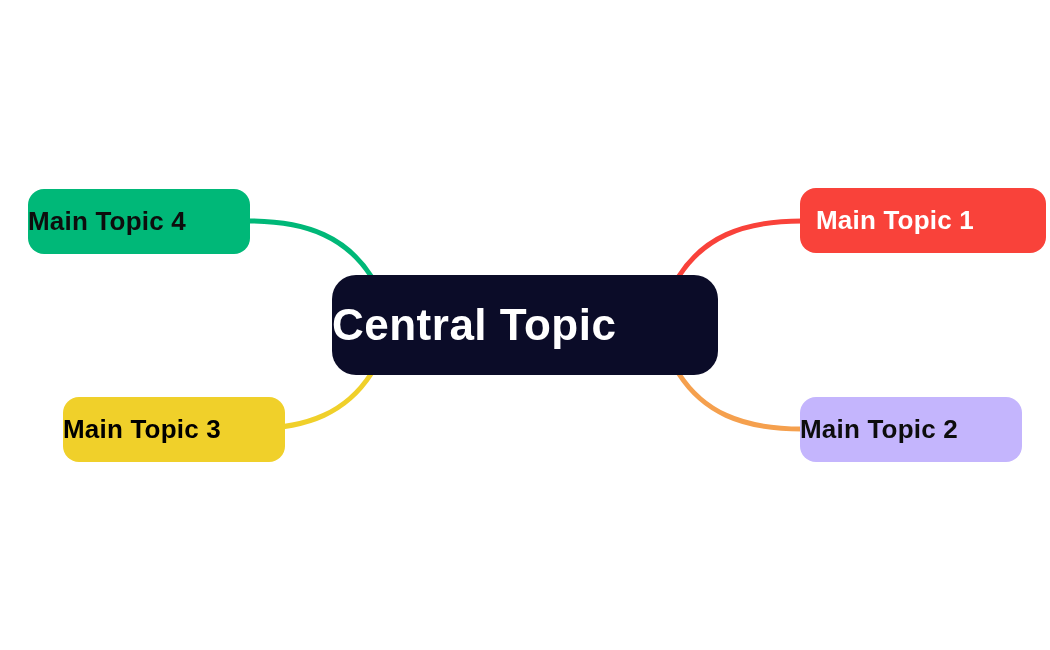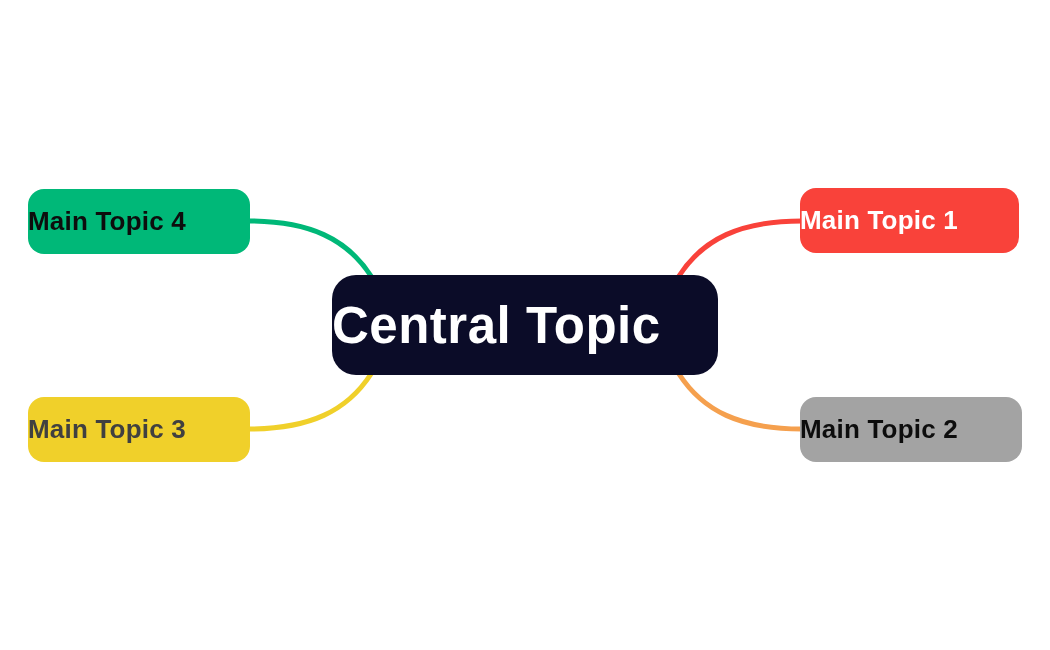--- a/index.html
+++ b/index.html
@@ -30,32 +30,32 @@
     box-sizing: border-box;
     cursor: pointer;
     user-select: none;
   }
   .central {
     left: 332px;
     top: 275px;
     width: 386px;
     height: 100px;
     border-radius: 24px;
-    font-size: 51px;
+    font-size: 44px;
     font-weight: 700;
     letter-spacing: 0.5px;
   }
   .topic {
     height: 65px;
     border-radius: 16px;
     font-size: 26px;
     font-weight: 700;
     letter-spacing: 0.2px;
   }
-  .topic-1 { left: 800px; top: 188px; width: 219px; }
+  .topic-1 { left: 800px; top: 188px; width: 246px; padding-left: 16px; }
   .topic-2 { left: 800px; top: 397px; width: 222px; }
   .topic-3 { left: 28px;  top: 397px; width: 222px; }
   .topic-4 { left: 28px;  top: 189px; width: 222px; }
 </style>
 </head>
 <body>
 
 <div class="canvas" style="background: rgb(255, 255, 255);">
 
   <svg class="connectors" viewBox="0 0 1050 650" fill="none">
@@ -66,25 +66,25 @@
   </svg>
 
   <div class="node central" style="background: rgb(11, 12, 40); color: rgb(255, 255, 255);">
     <span>Central Topic</span>
   </div>
 
   <div class="node topic topic-1" style="background: rgb(249, 66, 58); color: rgb(255, 255, 255);">
     <span>Main Topic 1</span>
   </div>
 
-  <div class="node topic topic-2" style="background: #a3a3a3; color: rgb(13, 13, 13);">
+  <div class="node topic topic-2" style="background: #c4b5fd; color: rgb(13, 13, 13);">
     <span>Main Topic 2</span>
   </div>
 
-  <div class="node topic topic-3" style="background: rgb(240, 208, 42); color: #404040;">
+  <div class="node topic topic-3" style="background: rgb(240, 208, 42); color: #000000; margin-left: 35px;">
     <span>Main Topic 3</span>
   </div>
 
   <div class="node topic topic-4" style="background: rgb(0, 184, 120); color: rgb(13, 13, 13);">
     <span>Main Topic 4</span>
   </div>
 
 </div>
 
 </body></html>

